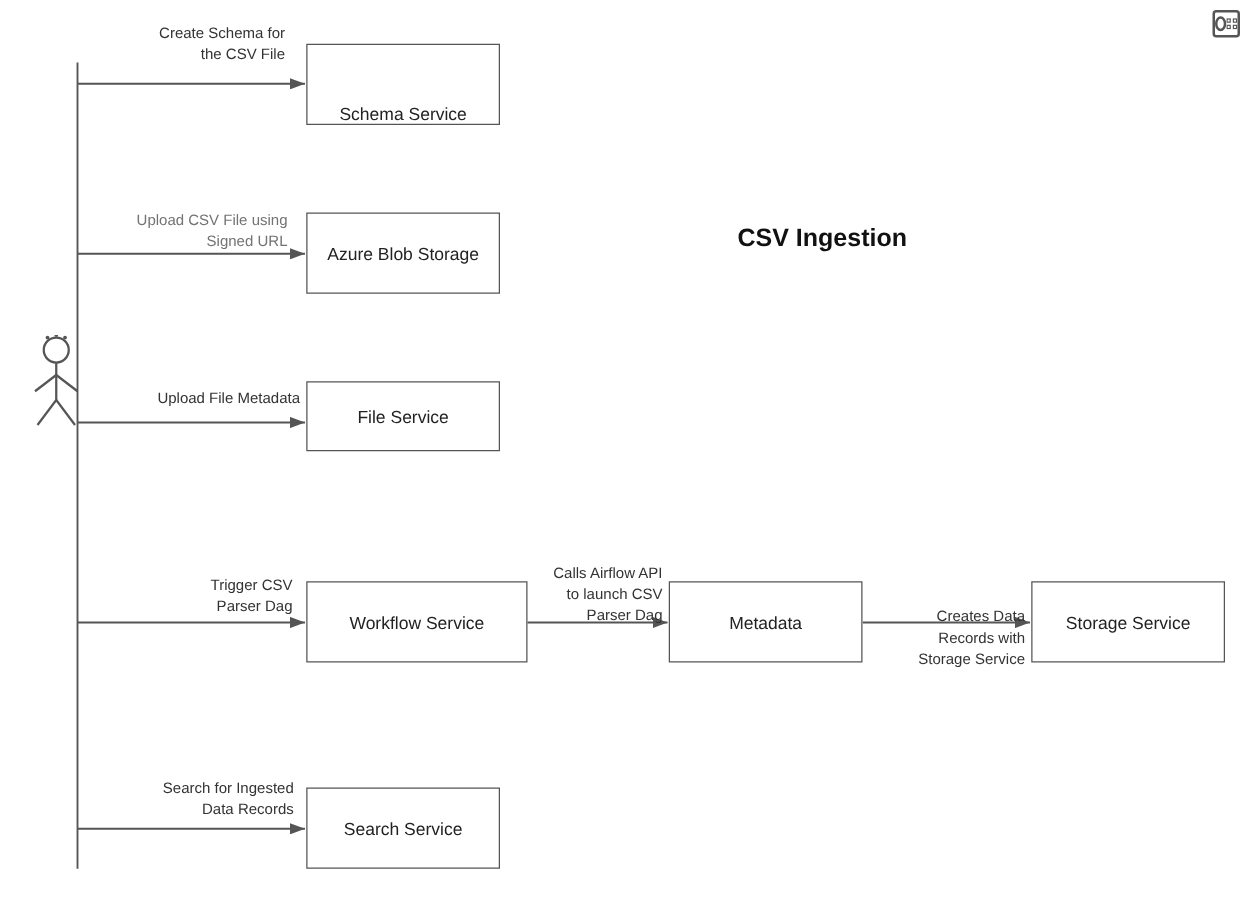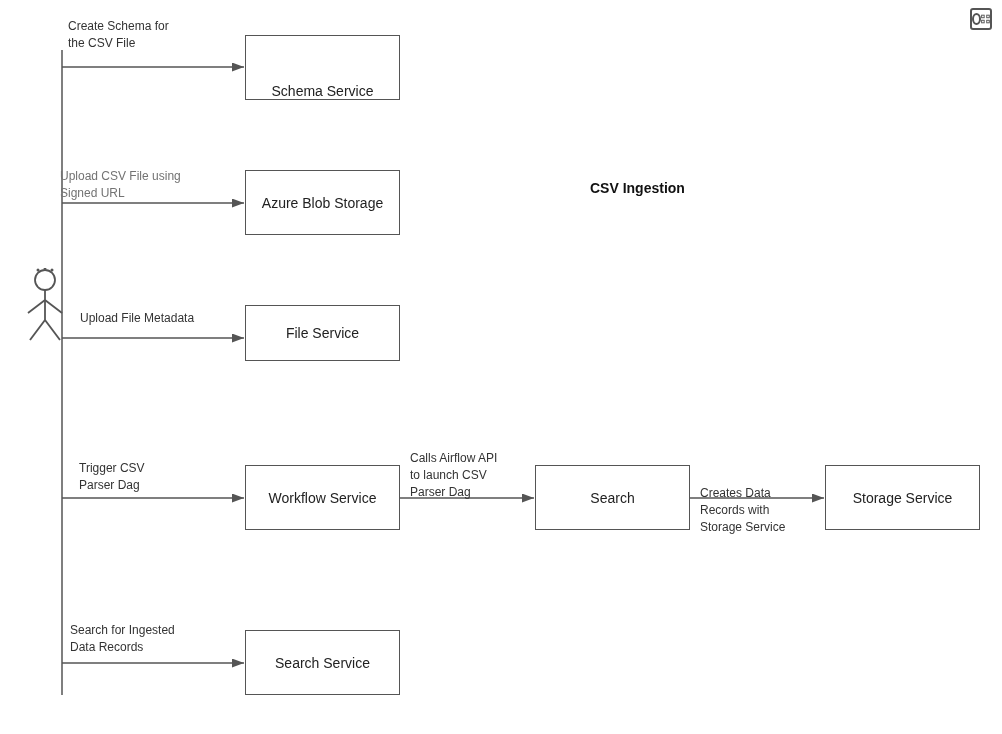--- a/index.html
+++ b/index.html
@@ -29,32 +29,32 @@
       text-align: center;
       font-size: 14px;
       color: #222;
     }
 
     
     .label {
       position: absolute;
       font-size: 12px;
       color: #333;
-      text-align: left;
+      text-align: right;
       line-height: 1.4;
     }
 
     .label-link {
       color: #737373;
     }
 
     
     .diagram-title {
       position: absolute;
-      font-size: 14px;
+      font-size: 20px;
       font-weight: bold;
       color: #111;
     }
 
     
     .arrows-svg {
       position: absolute;
       top: 0;
       left: 0;
       width: 1002px;
@@ -146,26 +146,26 @@
   </div>
 
   <div class="service-box" style="left:245px; top:170px; width:155px; height:65px;">
     <span>Azure Blob Storage</span>
   </div>
 
   <div class="service-box" style="left:245px; top:305px; width:155px; height:56px;">
     <span>File Service</span>
   </div>
 
-  <div class="service-box" style="left:245px; top:465px; width:155px; height:65px;">
+  <div class="service-box" style="left:245px; top:465px; width:177px; height:65px;">
     <span>Workflow Service</span>
   </div>
 
   <div class="service-box" style="left:535px; top:465px; width:155px; height:65px;">
-    <span>Search</span>
+    <span>Metadata</span>
   </div>
 
   <div class="service-box" style="left:825px; top:465px; width:155px; height:65px;">
     <span>Storage Service</span>
   </div>
 
   <div class="service-box" style="left:245px; top:630px; width:155px; height:65px;">
     <span>Search Service</span>
   </div>
 

